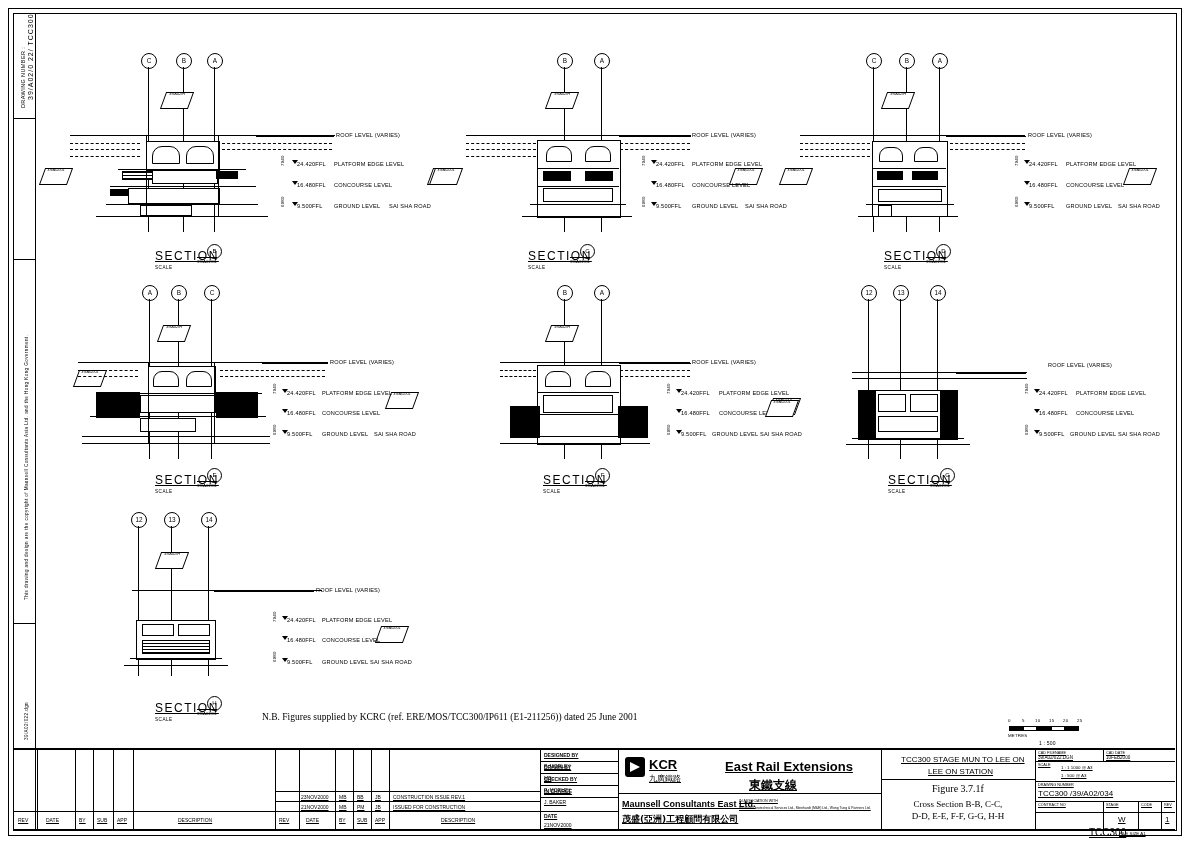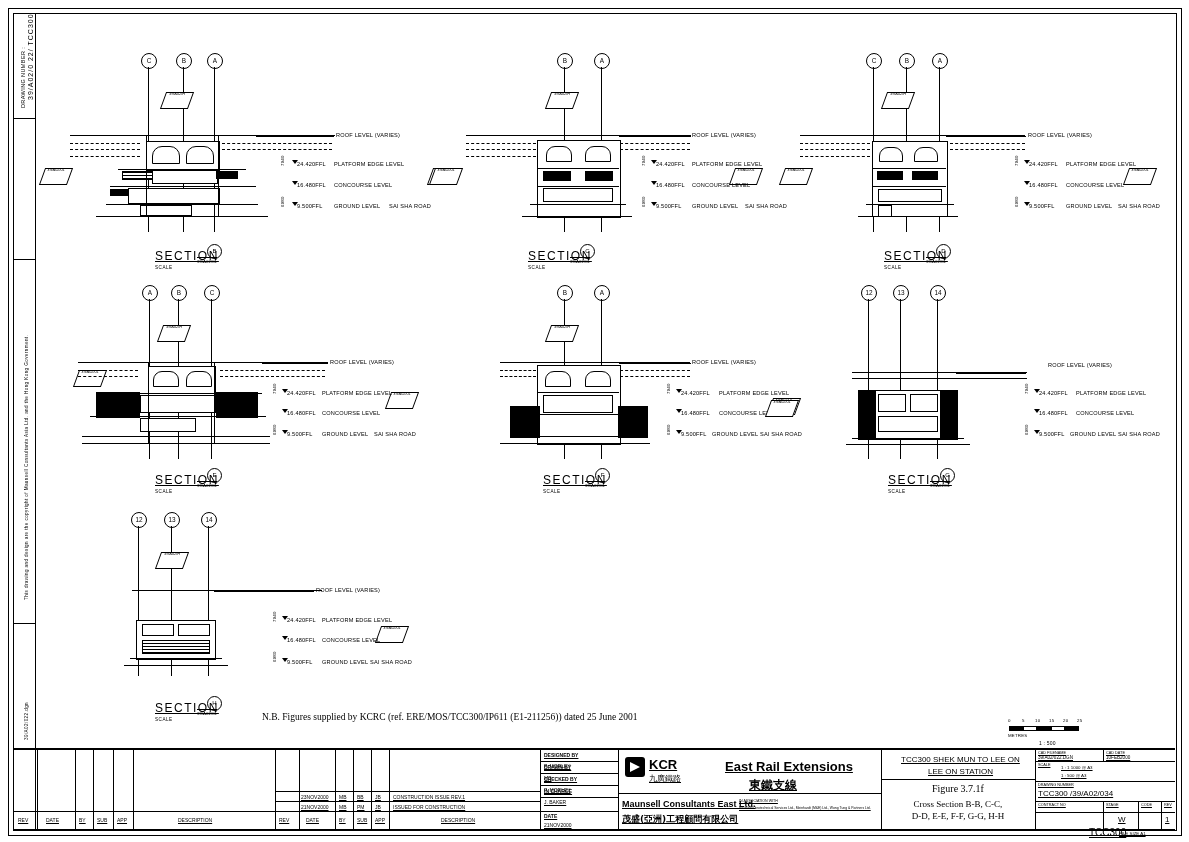--- a/index.html
+++ b/index.html
@@ -564,21 +564,21 @@
     <div class="tbt b" style="left:636px;top:8px;font-size:13px;">KCR</div>
     <div class="tbt cn" style="left:636px;top:24px;font-size:8px;">九廣鐵路</div>
     <div class="tbt bigtitle" style="left:712px;top:10px;">East Rail Extensions</div>
     <div class="tbt cn" style="left:736px;top:28px;font-size:12px;font-weight:bold;">東鐵支線</div>
 
     <div class="tbt" style="left:609px;top:50px;font-size:9px;font-weight:bold;">Maunsell Consultants  East  Ltd.</div>
     <div class="tbt cn" style="left:609px;top:64px;font-size:9px;font-weight:bold;">茂盛(亞洲)工程顧問有限公司</div>
     <div class="tbt" style="left:726px;top:50px;font-size:3.6px;">IN ASSOCIATION WITH</div>
     <div class="tbt" style="left:726px;top:57px;font-size:3.4px;width:136px;white-space:normal;">Maunsell Geotechnical Services Ltd., Meinhardt (M&amp;E) Ltd., Wong Tung &amp; Partners Ltd.</div>
 
-    <div class="tbt" style="left:888px;top:6px;font-size:8px;">TCC300 SHEK MUN TO LEE ON</div>
+    <div class="tbt" style="left:888px;top:6px;font-size:8px;">TCC300 STAGE MUN TO LEE ON</div>
     <div class="tbt" style="left:915px;top:18px;font-size:8px;">LEE ON STATION</div>
     <div class="tbline" style="left:868px;top:30px;width:154px;height:1px;"></div>
     <div class="fig" style="left:868px;top:34px;width:154px;font-size:10px;">Figure 3.7.1f</div>
     <div class="fig" style="left:868px;top:50px;width:154px;font-size:9px;">Cross Section B-B, C-C,</div>
     <div class="fig" style="left:868px;top:62px;width:154px;font-size:9px;">D-D, E-E, F-F, G-G, H-H</div>
 
     <div class="tbline" style="left:1022px;top:12px;width:140px;height:1px;"></div>
     <div class="tbline" style="left:1022px;top:32px;width:140px;height:1px;"></div>
     <div class="tbline" style="left:1022px;top:52px;width:140px;height:1px;"></div>
     <div class="tbline" style="left:1022px;top:63px;width:140px;height:1px;"></div>

